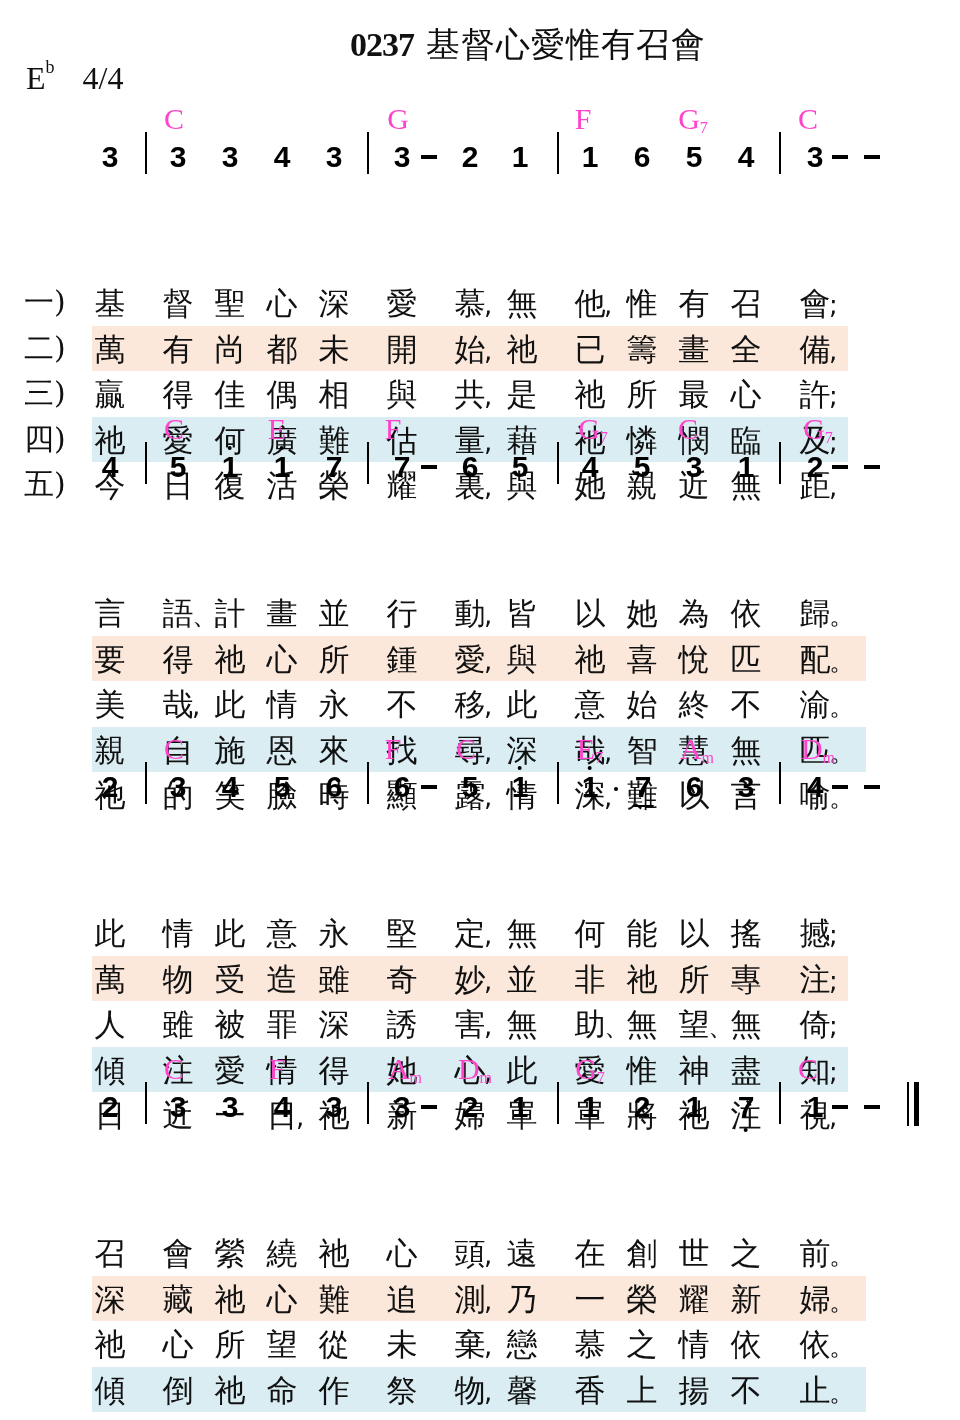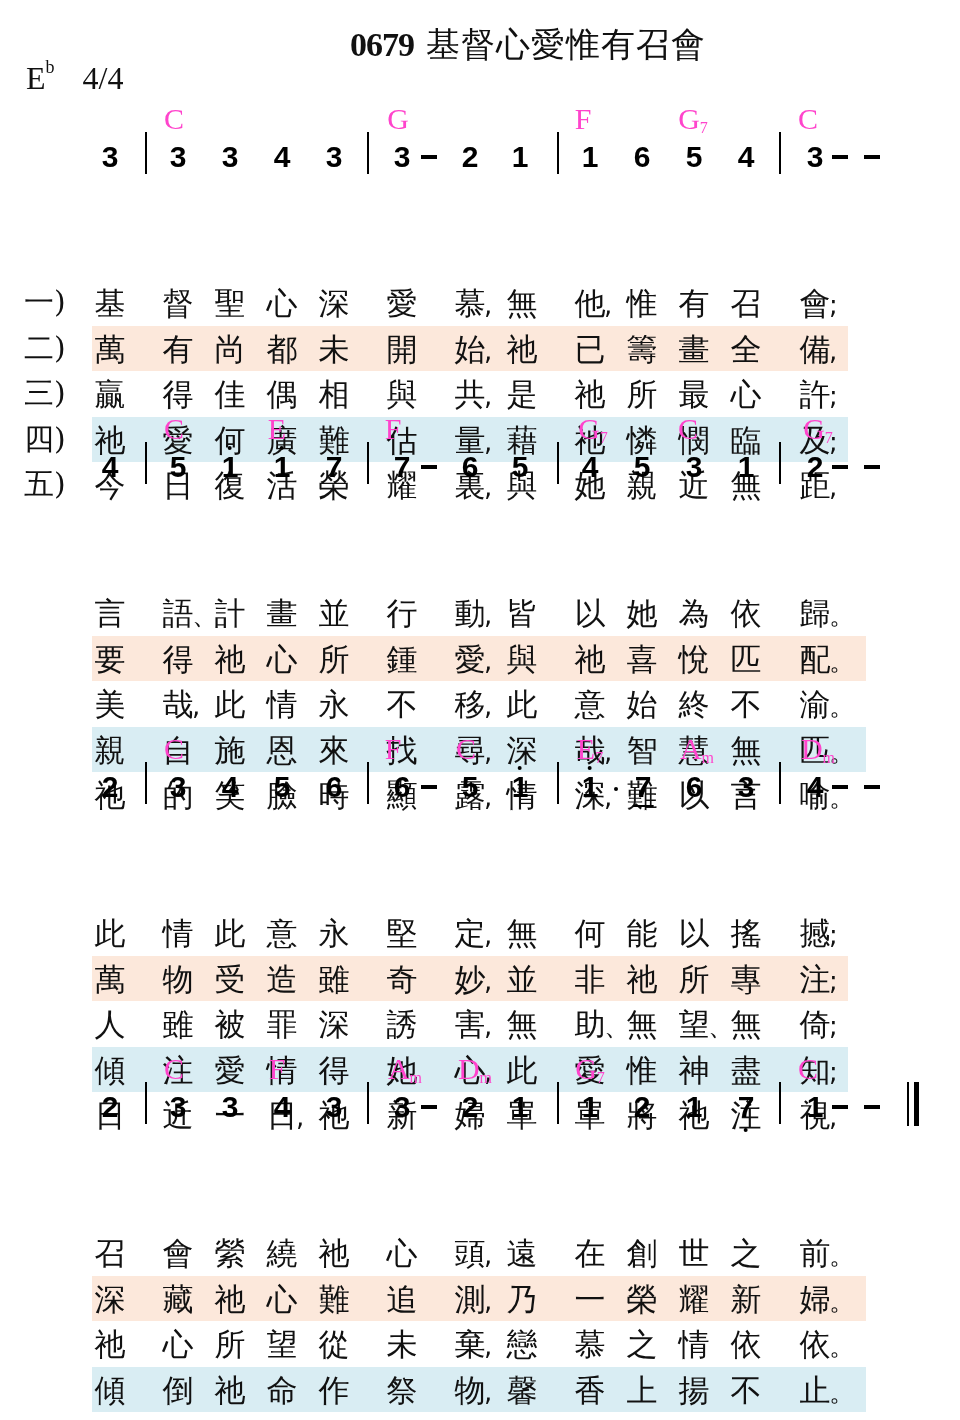--- a/index.html
+++ b/index.html
@@ -27,21 +27,21 @@
     .band.blue { background: #d9edf3; }
     .band.wide { width: 774px; }
     .verse-label { position: absolute; left: 24px; font-family: "DejaVu Serif", serif; font-size: 30px; white-space: nowrap; line-height: 1; }
     .lyric { position: absolute; font-family: "DejaVu Sans", sans-serif; font-size: 31px; transform: translateX(-50%); line-height: 1; white-space: nowrap; color: #111; }
     .punct { position: absolute; font-family: "DejaVu Sans", sans-serif; font-size: 26px; line-height: 1; color: #111; }
   </style>
 </head>
 <body>
 
 <div class="title">
-  <span class="num">0679</span><span class="name">基督心愛惟有召會</span>
+  <span class="num">0237</span><span class="name">基督心愛惟有召會</span>
 </div>
 <div class="keysig">
   <span>E</span><sup>b</sup><span class="time">4/4</span>
 </div>
 
 <div id="sections">
     <div class="section" style="top: 100px;">
       <div class="band peach" style="top: 226px;"></div>
       <div class="band blue" style="top: 317px;"></div>
       <div class="chord" style="left: 174px; top: 4px;"><span>C</span></div>

